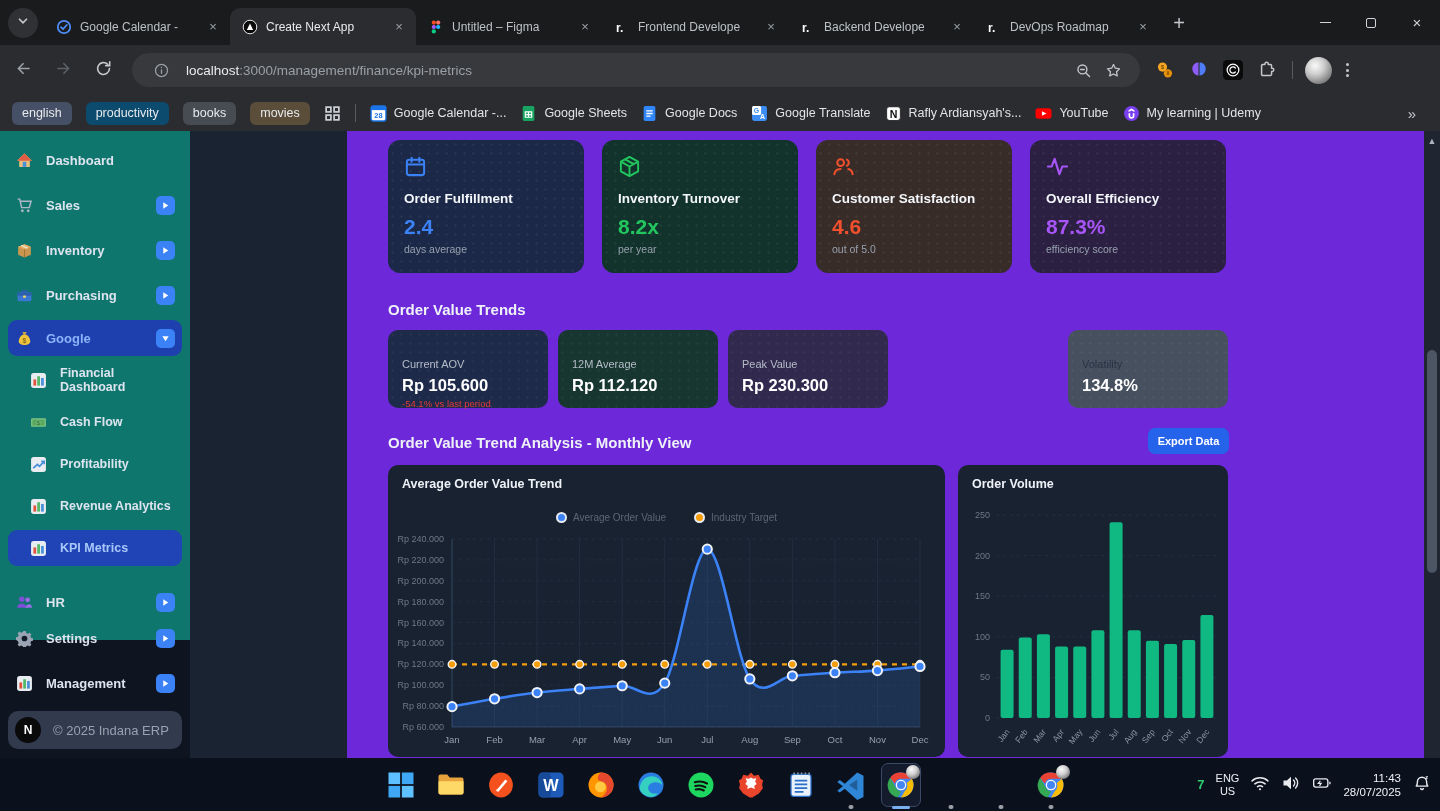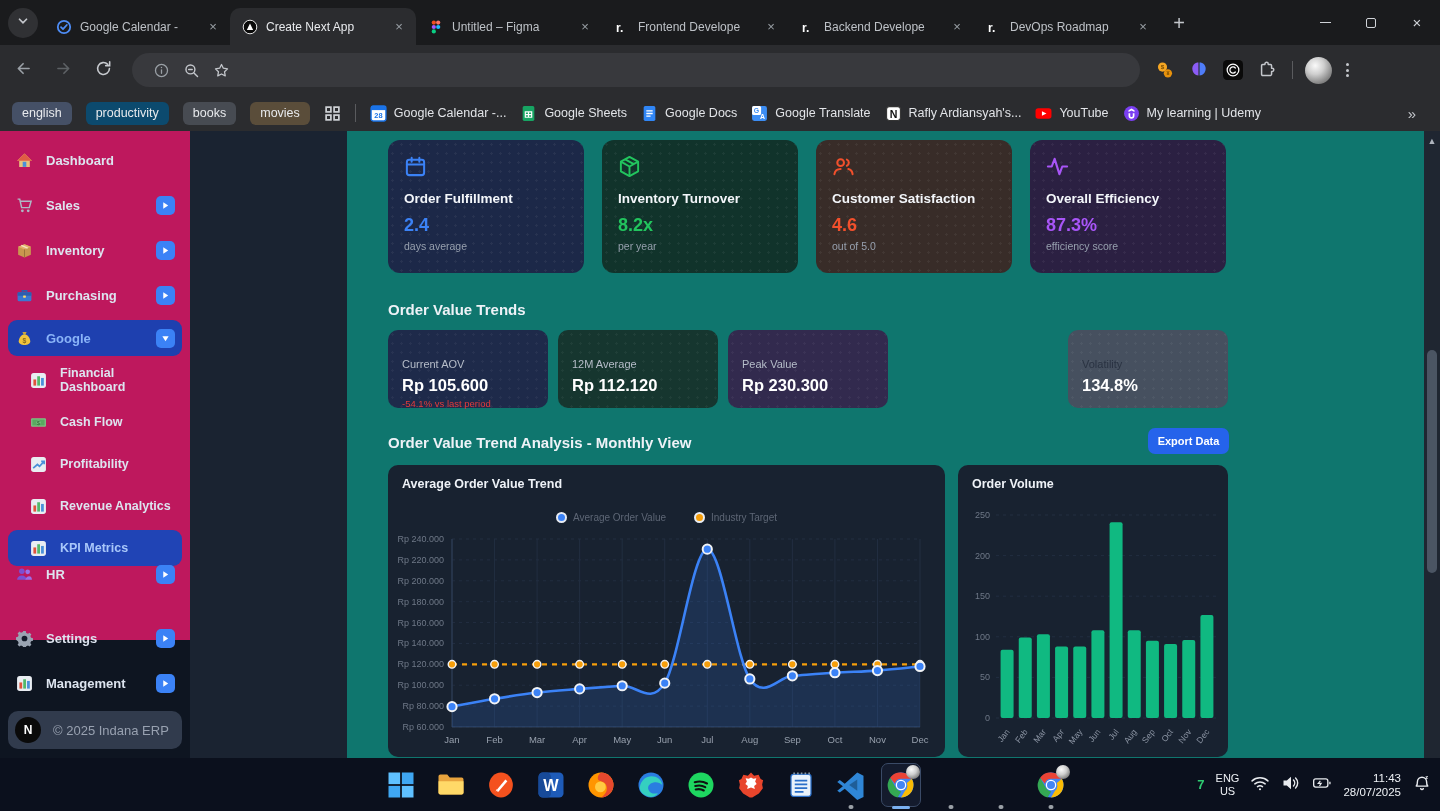--- a/index.html
+++ b/index.html
@@ -45,24 +45,24 @@
   .tagpill { height:23px; border-radius:6px; padding:0 10px; display:flex; align-items:center; font-size:12.5px; color:#e8eaed; }
   .bm-item { display:flex; align-items:center; gap:7px; font-size:12.5px; color:#e2e4e8; white-space:nowrap; }
   .bm-item .fav, .bm-item .fav svg { width:17px; height:17px; display:block; }
   .bm-divider { width:1px; height:18px; background:#5a5b5e; }
   .bm-overflow { margin-left:auto; color:#c3c6cb; font-size:15px; padding-right:12px; }
   .gridapps svg { width:17px; height:17px; display:block; }
 
   
   .app { position:absolute; top:131px; left:0; width:1440px; height:627px; background:#0e1521; }
   .strip { position:absolute; left:190px; top:0; width:157px; height:627px; background:#1a2331; }
-  .content { position:absolute; left:347px; top:0; width:1077px; height:627px; background:#0f766e; }
+  .content { position:absolute; left:347px; top:0; width:1077px; height:627px; background:#6d28d9; }
 
   
-  .sidebar { position:absolute; left:0; top:0; width:190px; height:509px; background:#be185d; }
+  .sidebar { position:absolute; left:0; top:0; width:190px; height:509px; background:#0f766e; }
   .sb-item { position:absolute; left:8px; width:174px; height:34px; display:flex; align-items:center; border-radius:9px; }
   .sb-item .ic { width:17px; height:17px; margin-left:8px; }
   .sb-item .ic svg { width:17px; height:17px; display:block; }
   .sb-item.sub .ic { margin-left:22px; }
   .sb-label { margin-left:13px; font-size:13px; font-weight:600; color:#dde4ef; }
   .sb-item.sub .sb-label { font-size:12.5px; }
   .sb-chev { position:absolute; right:7px; width:19px; height:19px; border-radius:5px; background:#3b82f6; display:flex; align-items:center; justify-content:center; }
   .sb-chev svg { width:9px; height:9px; display:block; }
   .sb-item.active-main { background:#1e40af; height:36px; }
   .sb-item.active-main .sb-label { color:#8ab4f8; }
@@ -75,21 +75,21 @@
   
   .pagescroll { position:absolute; right:0; top:0; width:16px; height:627px; background:#1f2631; }
   .ps-up { position:absolute; top:5px; left:0; width:16px; text-align:center; color:#aeb4bd; font-size:9px; }
   .ps-thumb { position:absolute; left:3px; top:219px; width:10px; height:223px; border-radius:5px; background:#4b5563; }
 
   
   .kpi { position:absolute; top:9px; width:196px; height:133px; border-radius:12px; padding:15px 16px;
          background-image:radial-gradient(rgba(255,255,255,.05) 1px, transparent 1.2px); background-size:9px 9px; }
   .kpi .ic svg { width:23px; height:23px; display:block; }
   .kpi-title { margin-top:13px; font-size:13.5px; font-weight:700; color:#f3f6fa; }
-  .kpi-value { margin-top:9px; font-size:18px; font-weight:800; }
+  .kpi-value { margin-top:9px; font-size:21px; font-weight:800; }
   .kpi-sub { margin-top:4px; font-size:10.5px; color:#97a0ae; }
   .heading { position:absolute; font-size:15px; font-weight:700; color:#eef2f7; }
   .tcard { position:absolute; top:199px; width:160px; height:78px; border-radius:10px; padding:28px 14px;
            background-image:radial-gradient(rgba(255,255,255,.045) 1px, transparent 1.2px); background-size:9px 9px; }
   .tcard-label { font-size:11px; color:#b6bdc9; }
   .tcard-value { margin-top:6px; font-size:16.5px; font-weight:800; color:#fff; }
   .tcard-delta { margin-top:3px; font-size:9.5px; }
   .export-btn { position:absolute; left:801px; top:297px; width:81px; height:26px; background:#2563eb; border:none; border-radius:7px; color:#fff; font-size:11px; font-weight:700; font-family:"Liberation Sans",sans-serif; }
   .panel { position:absolute; top:334px; height:292px; border-radius:10px; background:#182230; }
   .panel-title { position:absolute; left:14px; top:12px; font-size:12.5px; font-weight:700; color:#eef2f7; }
@@ -217,20 +217,21 @@
           </svg></span>
       </div>
     <div class="omnibox">
       <span class="obicon">
           <svg viewBox="0 0 24 24" fill="none" stroke="#9aa0a6" stroke-width="1.8">
             <circle cx="12" cy="12" r="8.5"></circle>
             <path d="M12 11v5" stroke-linecap="round"></path>
             <circle cx="12" cy="7.8" r="1" fill="#9aa0a6" stroke="none"></circle>
           </svg>
         </span>
+      <span class="url"><span class="url-host">localhost</span><span class="url-path">:3000/management/finance/kpi-metrics</span></span>
       <span class="obicon">
           <svg viewBox="0 0 24 24" fill="none" stroke="#c4c7cc" stroke-width="2" stroke-linecap="round">
             <circle cx="10.5" cy="10.5" r="6.3"></circle>
             <path d="M15.5 15.5 20.5 20.5"></path>
             <path d="M8 10.5h5"></path>
           </svg>
         </span>
       <span class="obicon">
           <svg viewBox="0 0 24 24" fill="none" stroke="#c4c7cc" stroke-width="1.8" stroke-linejoin="round">
             <path d="M12 3.5l2.6 5.3 5.9.9-4.2 4.1 1 5.8L12 16.9l-5.3 2.7 1-5.8-4.2-4.1 5.9-.9z"></path>
@@ -490,21 +491,21 @@
         <span class="ic">
             <svg viewBox="0 0 16 16">
               <rect x="1" y="1" width="14" height="14" rx="2.5" fill="#e9edf2"></rect>
               <rect x="3.2" y="7" width="2.6" height="5.8" fill="#e0533d"></rect>
               <rect x="6.8" y="4" width="2.6" height="8.8" fill="#53b96a"></rect>
               <rect x="10.4" y="5.6" width="2.6" height="7.2" fill="#4a90d9"></rect>
             </svg>
           </span>
           <span class="sb-label">KPI Metrics</span>
       </div>
-      <div class="sb-item" style="top:426px">
+      <div class="sb-item" style="top:454px">
         <span class="ic">
             <svg viewBox="0 0 16 16">
               <circle cx="5.5" cy="5" r="2.6" fill="#7c4fd4"></circle>
               <path d="M1 13c0-2.5 2-4 4.5-4S10 10.5 10 13z" fill="#7c4fd4"></path>
               <circle cx="11" cy="5.5" r="2.2" fill="#9b6ee8"></circle>
               <path d="M8.8 13c.3-2 1.8-3.4 3.7-3.4 1.6 0 2.5 1.4 2.5 3.4z" fill="#9b6ee8"></path>
             </svg>
           </span>
           <span class="sb-label">HR</span>
         <span class="sb-chev">

